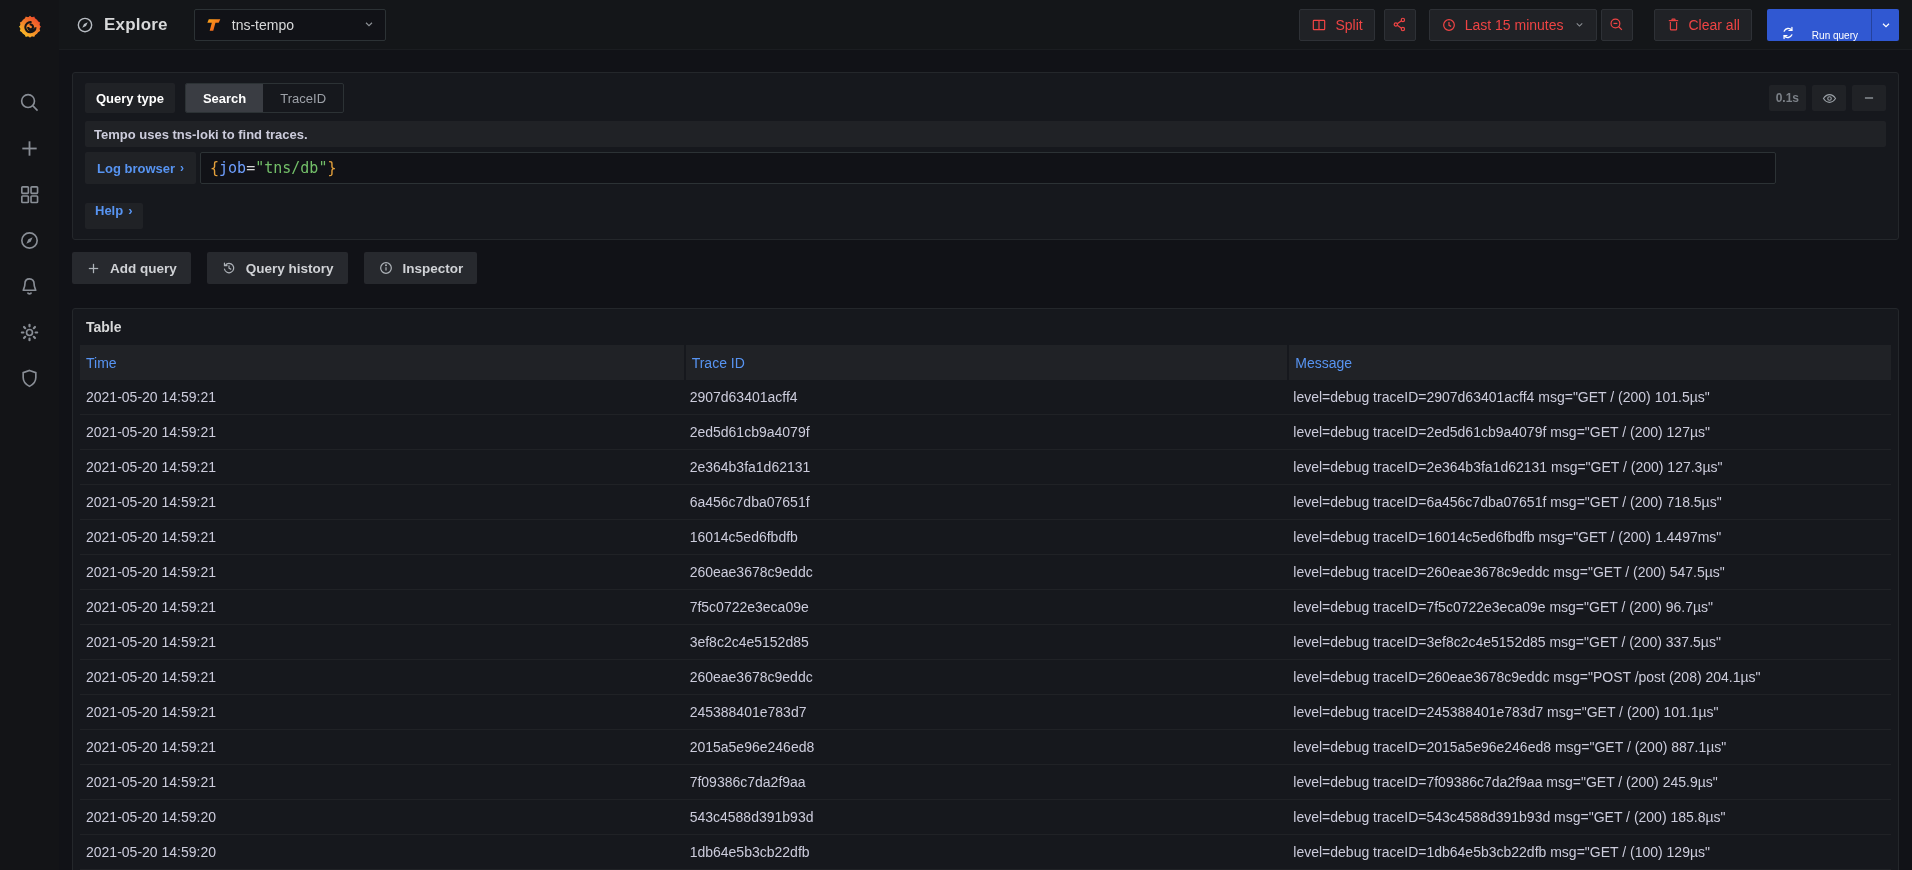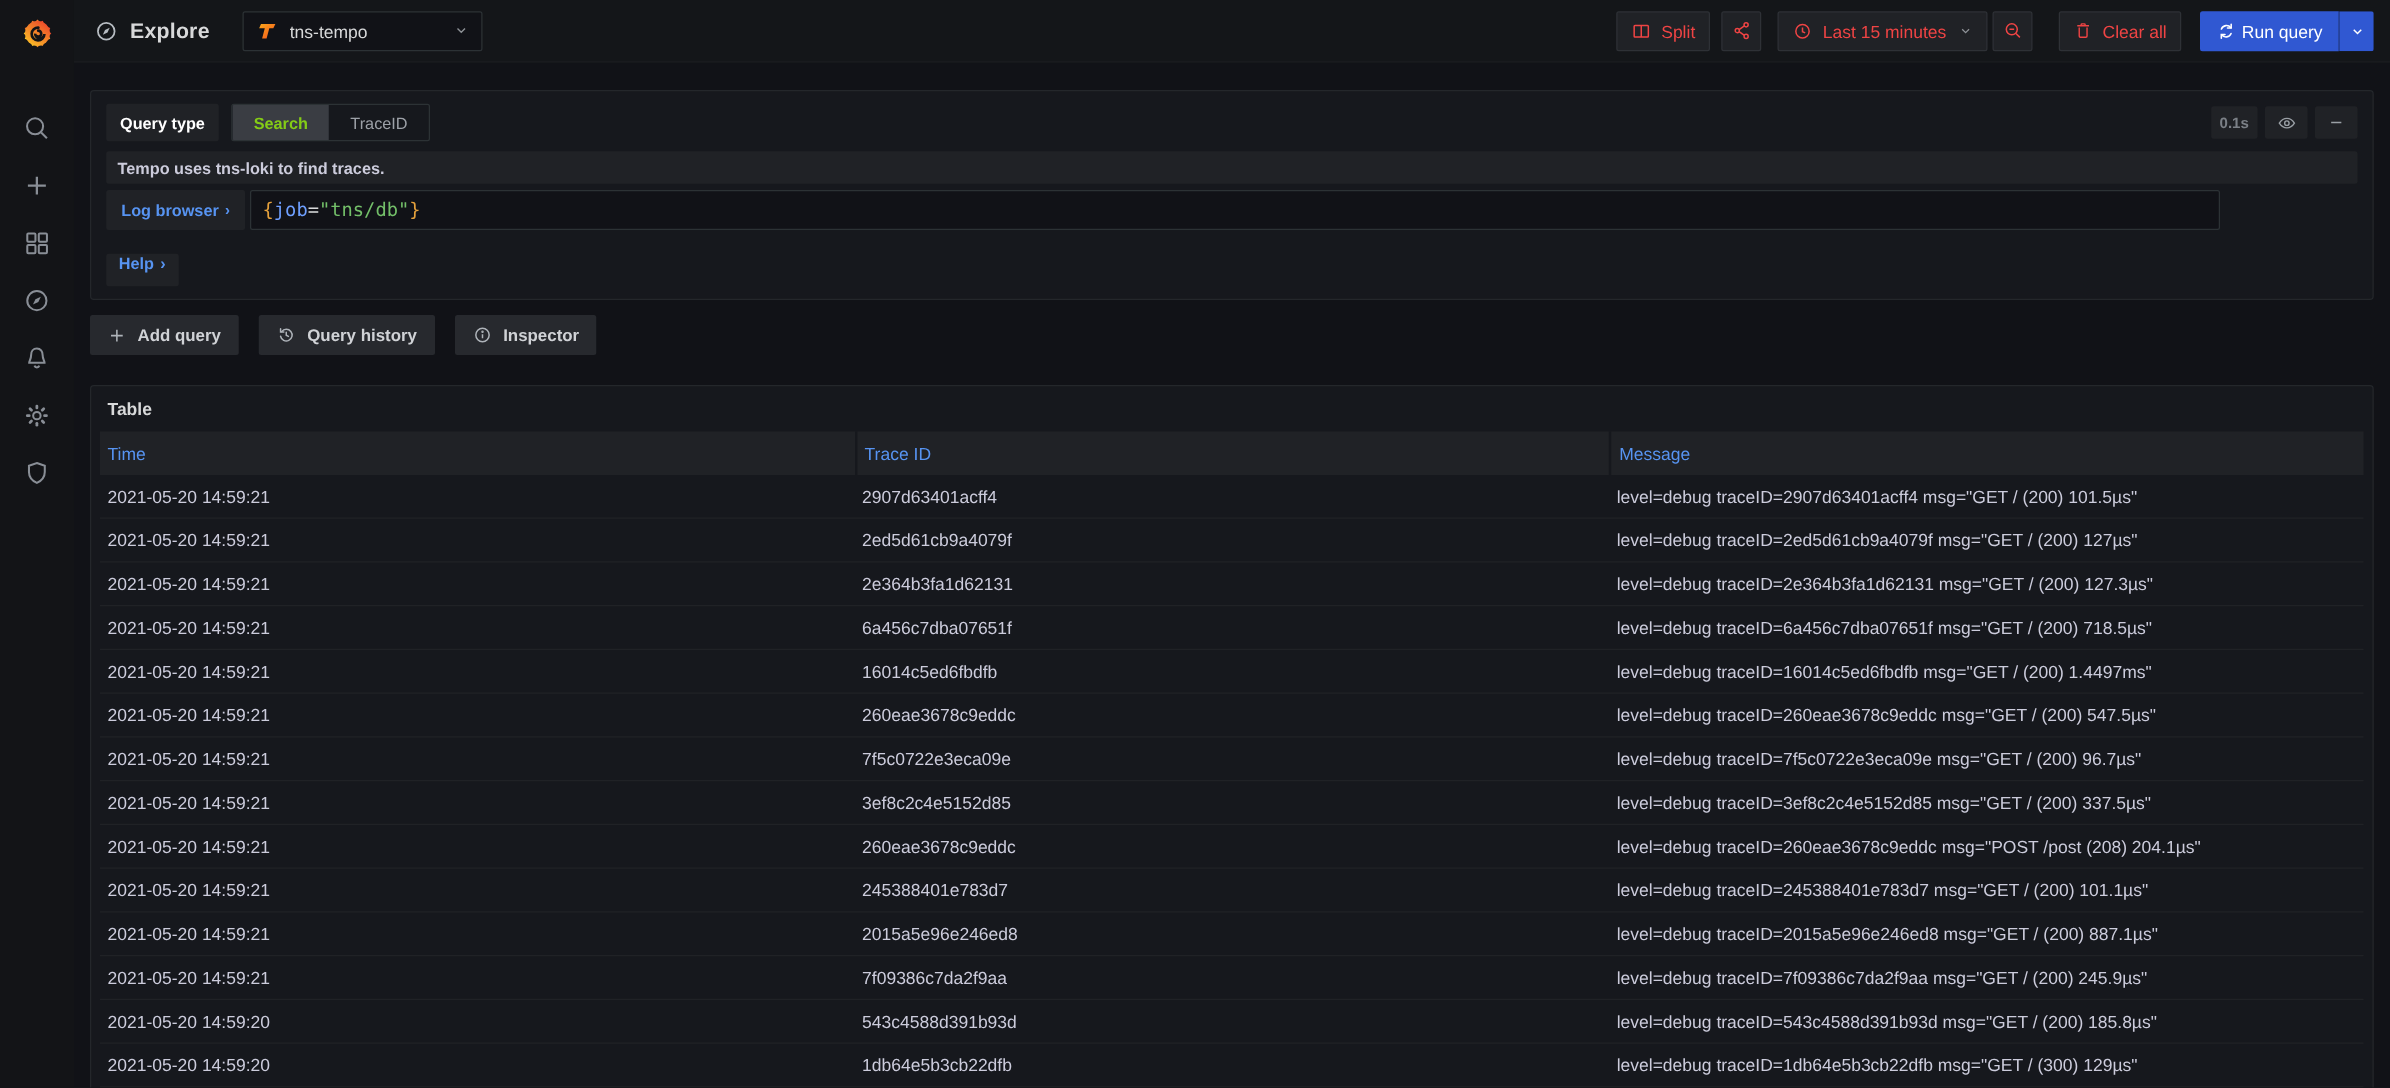--- a/index.html
+++ b/index.html
@@ -38,22 +38,22 @@
   .nav-right { margin-left:auto; display:flex; align-items:center; gap:9px; }
   .nav-btn {
     height:32px; display:flex; align-items:center; gap:8px; padding:0 11px;
     background:#202226; border:1px solid #2e3136; border-radius:2px;
     color:#ef4444; font-weight:500; font-size:14px; cursor:pointer; white-space:nowrap;
   }
   .nav-btn.icon-only { width:32px; padding:0; justify-content:center; }
   .nav-btn .caret { color:#8e9297; margin-left:2px; }
   .run-group { display:flex; margin-left:6px; }
   .run-btn {
-    height:32px; display:flex; align-items:center; gap:4px; padding:0 13px;
-    background:var(--run_button); color:#fff; font-weight:500; font-size:14px;
+    height:32px; display:flex; align-items:flex-end; gap:16px; padding:0 13px;
+    background:var(--run_button); color:#fff; font-weight:500; font-size:10px;
     border:none; border-radius:2px 0 0 2px; cursor:pointer;
   }
   .run-caret {
     width:28px; height:32px; display:flex; align-items:center; justify-content:center;
     background:var(--run_button); color:#fff; border-radius:0 2px 2px 0;
     border-left:1px solid rgba(0,0,0,.25); cursor:pointer;
   }
   
   .content { padding:22px 13px 0 13px; flex:1; display:flex; flex-direction:column; }
   .panel {
@@ -64,21 +64,21 @@
   .chip {
     height:30px; display:flex; align-items:center; padding:0 11px;
     background:#202226; border-radius:2px; color:#ffffff; font-size:13px; font-weight:600;
     white-space:nowrap;
   }
   .tab-group {
     margin-left:10px; height:30px; display:flex; border:1px solid #2c3235;
     border-radius:2px; overflow:hidden;
   }
   .tab { padding:0 17px; display:flex; align-items:center; font-size:13px; color:#9da1a8; cursor:pointer; }
-  .tab.active { background:#3a3d43; color:#84cc16; font-weight:600; }
+  .tab.active { background:#3a3d43; color:#ffffff; font-weight:600; }
   .qp-meta { margin-left:auto; display:flex; gap:6px; align-items:center; }
   .meta-chip {
     height:26px; min-width:34px; padding:0 7px; background:#202226; border-radius:2px;
     display:flex; align-items:center; justify-content:center;
     color:#7b8087; font-size:12px; font-weight:600;
   }
   .meta-chip.clickable { cursor:pointer; color:#9aa0a6; }
   .info-bar {
     margin-top:8px; height:26px; background:#202226; border-radius:2px;
     display:flex; align-items:center; padding:0 9px;
@@ -453,20 +453,20 @@
               <div class="t-cell">level=debug traceID=7f09386c7da2f9aa msg="GET / (200) 245.9µs"</div>
             </div>
             <div class="t-row">
               <div class="t-cell">2021-05-20 14:59:20</div>
               <div class="t-cell">543c4588d391b93d</div>
               <div class="t-cell">level=debug traceID=543c4588d391b93d msg="GET / (200) 185.8µs"</div>
             </div>
             <div class="t-row">
               <div class="t-cell">2021-05-20 14:59:20</div>
               <div class="t-cell">1db64e5b3cb22dfb</div>
-              <div class="t-cell">level=debug traceID=1db64e5b3cb22dfb msg="GET / (300) 129µs"</div>
+              <div class="t-cell">level=debug traceID=1db64e5b3cb22dfb msg="GET / (100) 129µs"</div>
             </div>
           </div>
       </div>
     </section>
 
   </div>
 </div>
 
 </body></html>

